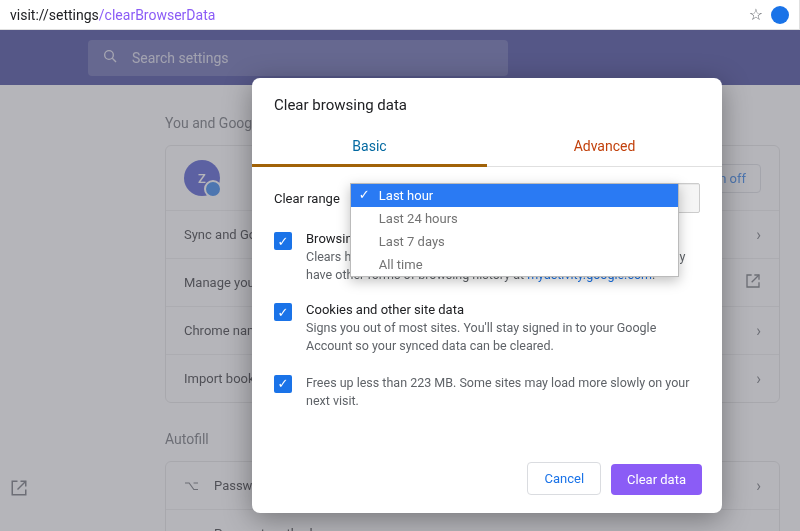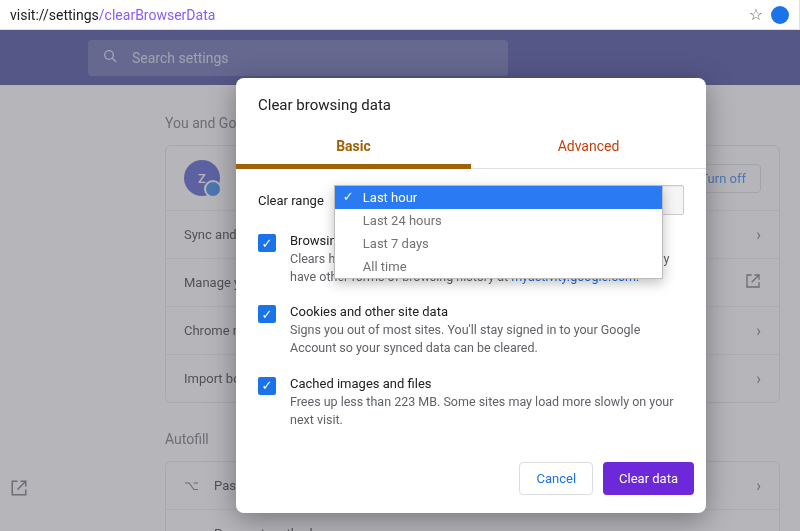--- a/index.html
+++ b/index.html
@@ -31,44 +31,44 @@
   .avatar::after { content:""; position:absolute; right:-2px; bottom:-2px; width:14px; height:14px; border-radius:50%; background:#1a73e8; border:2px solid #fff; }
   .turnoff-btn { border:1px solid #dadce0; background:#fff; color:#1a73e8; padding:6px 14px; border-radius:4px; font-size:13px; cursor:pointer; }
   .chev { color:#5f6368; font-size:16px; }
   .ext-icon { color:#5f6368; }
 
   .left-open { position:absolute; left:10px; bottom:30px; color:#5f6368; font-size:16px; }
   .row-left { display:flex; align-items:center; gap:14px; }
   .icon-cell { width:16px; display:inline-block; color:#5f6368; }
 
   
-  .modal { position: absolute; top: 78px; left: 236px; width: 470px; height: 435px; background: #fff; border-radius: 8px; box-shadow: 0 6px 28px rgba(0,0,0,0.35); z-index: 20; display:flex; flex-direction:column; overflow:hidden; }
+  .modal { position: absolute; top: 78px; left: 252px; width: 470px; height: 435px; background: #fff; border-radius: 8px; box-shadow: 0 6px 28px rgba(0,0,0,0.35); z-index: 20; display:flex; flex-direction:column; overflow:hidden; }
   .modal-title { font-size: 15px; color:#202124; padding: 18px 22px 14px; }
   .tabs { display:flex; border-bottom: 1px solid #e0e0e0; }
   .tab { flex:1; text-align:center; padding: 10px 0; font-size:14px; color:#c2410c; cursor:pointer; }
-  .tab.active { color:#a16207; font-weight:700; border-bottom: 5px solid #a16207; margin-bottom:-1px; }
+  .tab.active { color:#0369a1; font-weight:400; border-bottom: 3px solid #a16207; margin-bottom:-1px; }
   .modal-body { flex:1; padding: 16px 22px 0; overflow:hidden; }
   .tr-row { display:flex; align-items:center; gap:10px; margin-bottom:18px; font-size:13px; color:#202124; }
   .select-box { flex:1; position:relative; }
   .select-vis { border:1px solid #ccc; border-radius:2px; height:30px; padding:0 10px; display:flex; align-items:center; font-size:13px; background:#f5f5f5; box-shadow: inset 0 1px 0 rgba(0,0,0,0.05); }
   .dropdown { position:absolute; left:0; top:0; width:94%; background:#fff; border:1px solid #bbb; box-shadow:0 4px 12px rgba(0,0,0,0.25); z-index:30; }
   .dd-item { font-size:13px; color:#737373; padding:4px 10px 4px 28px; cursor:pointer; text-align:left; }
   .dd-item.sel { background:#2a7af3; color:#fff; position:relative; }
   .dd-item.sel::before { content:"✓"; position:absolute; left:8px; top:3px; color:#fff; }
 
   .check-item { display:flex; gap:14px; margin-bottom:18px; }
   .chk { width:18px; height:18px; border-radius:2px; background:#1a73e8; color:#fff; display:flex; align-items:center; justify-content:center; font-size:13px; flex-shrink:0; margin-top:1px; user-select:none; cursor:pointer; }
   .ci-title { font-size:13px; color:#202124; margin-bottom:2px; }
   .ci-desc { font-size:12.5px; color:#5f6368; line-height:1.45; }
   .ci-desc a { color:#1a73e8; text-decoration:none; }
 
-  .modal-footer { display:flex; justify-content:flex-end; gap:10px; padding: 14px 12px 18px; }
+  .modal-footer { display:flex; justify-content:flex-end; gap:10px; padding: 14px 20px 18px; align-items: flex-end; }
   .btn { font-size:13px; padding:8px 16px; border-radius:4px; cursor:pointer; }
   .btn-cancel { background:#fff; color:#1a73e8; border:1px solid #dadce0; }
-  .btn-primary { background:#6d28d9; color:#fff; border:none; }
+  .btn-primary { background:#8b5cf6; color:#fff; border:none; }
 </style>
 </head>
 <body>
 
 <div class="url-bar">
   <div class="url-text">
     <span>visit://settings</span><span class="url-path">/clearBrowserData</span>
   </div>
   <span class="star-icon">☆</span>
   <span class="profile-dot"></span>
@@ -178,21 +178,20 @@
       <div class="chk">✓</div>
       <div>
         <div class="ci-title">Cookies and other site data</div>
         <div class="ci-desc">Signs you out of most sites. You'll stay signed in to your Google Account so your synced data can be cleared.</div>
       </div>
     </div>
 
     <div class="check-item">
       <div class="chk">✓</div>
       <div>
-        <div class="ci-title">Cached images and files</div>
         <div class="ci-desc">Frees up less than 223 MB. Some sites may load more slowly on your next visit.</div>
       </div>
     </div>
   </div>
   <div class="modal-footer">
     <button class="btn btn-cancel">Cancel</button>
     <button class="btn btn-primary">Clear data</button>
   </div>
 </div>
 

